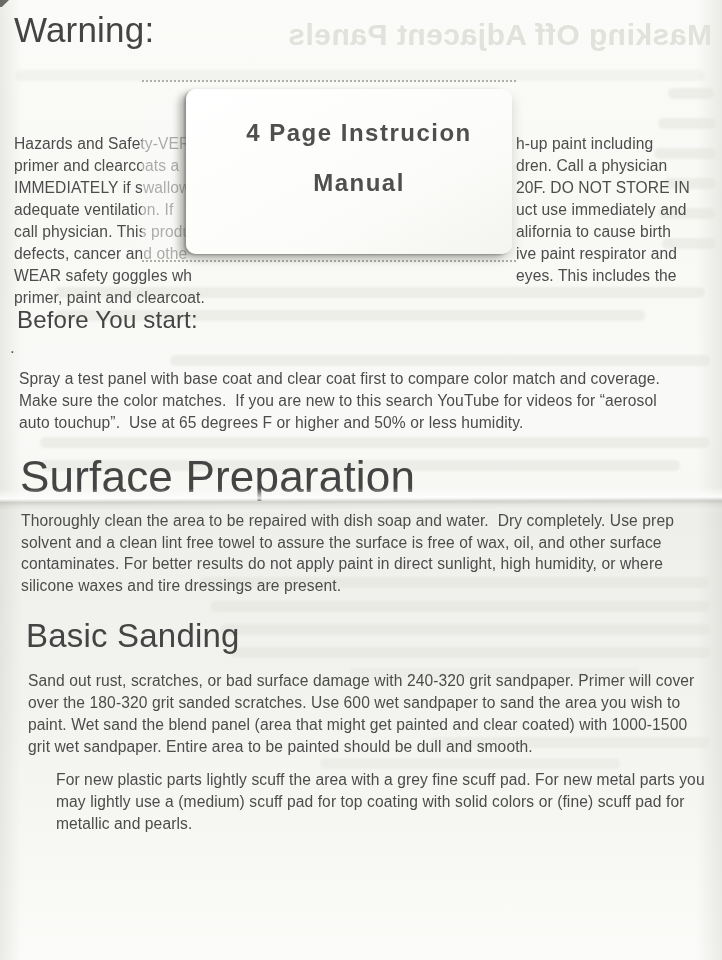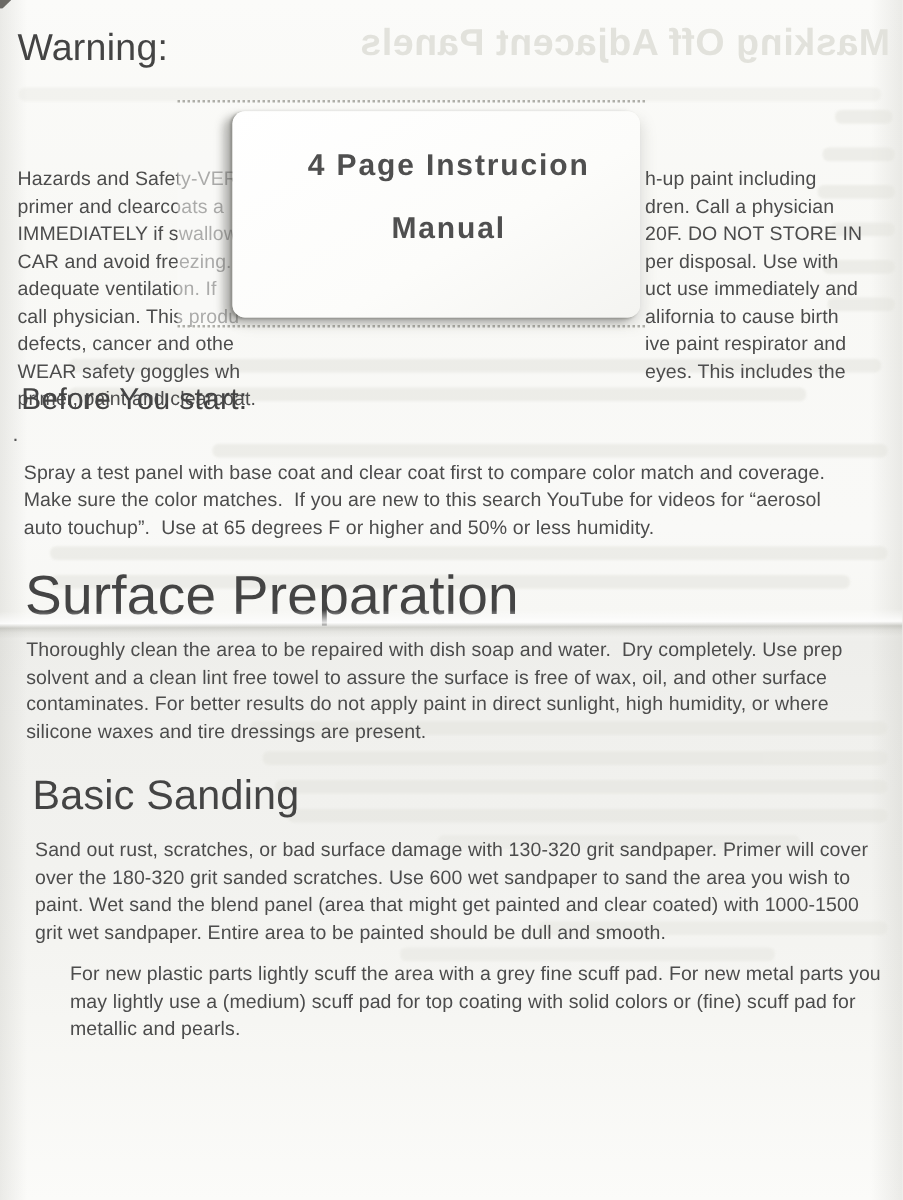--- a/index.html
+++ b/index.html
@@ -28,21 +28,21 @@
     position:absolute;left:312px;top:18px;width:400px;text-align:center;
     font-size:30px;font-weight:600;color:#e2e2dc;letter-spacing:.5px;
     transform:scaleX(-1);filter:blur(.6px);white-space:nowrap;
   }
   .bb{
     position:absolute;height:11px;border-radius:5px;background:#e4e4de;
     opacity:.55;filter:blur(.9px);
   }
   
   h1{position:absolute;margin:0;font-weight:400;color:#444;letter-spacing:.2px;line-height:1;}
-  #h-warning{left:14px;top:24px;font-size:30px;}
+  #h-warning{left:14px;top:12px;font-size:35px;}
   #h-before {left:17px;top:308px;font-size:24px;}
   #h-surface{left:20px;top:455px;font-size:44px;}
   #h-basic  {left:26px;top:619px;font-size:33px;}
   .stray-dot{position:absolute;left:10px;top:338px;font-size:17px;color:#555;}
   
   .para{position:absolute;font-size:15.6px;color:#4c4c4c;letter-spacing:.1px;}
   .para .line{position:relative;white-space:pre;}
   #warning-para{left:14px;top:87px;line-height:22px;width:708px;margin-top:46px;}
   #warning-para .rf{position:absolute;left:502px;top:0;white-space:pre;}
   #before-para {left:19px;top:368px;line-height:22px;}
@@ -99,21 +99,20 @@
   <div class="bb" style="left:654px;top:148px;width:62px"></div>
   <div class="bb" style="left:664px;top:178px;width:52px"></div>
   <div class="bb" style="left:658px;top:208px;width:58px"></div>
   <div class="bb" style="left:662px;top:238px;width:54px"></div>
 
   <h1 id="h-warning">Warning:</h1>
   <div class="para" id="warning-para">
     <div class="line"><span class="lf">Hazards and Safety-VER</span><span class="rf">h-up paint including</span></div>
     <div class="line"><span class="lf">primer and clearcoats a</span><span class="rf">dren. Call a physician</span></div>
     <div class="line"><span class="lf">IMMEDIATELY if swallow</span><span class="rf">20F. DO NOT STORE IN</span></div>
-    <div class="line"><span class="lf">CAR and avoid freezing.</span><span class="rf">per disposal. Use with</span></div>
     <div class="line"><span class="lf">adequate ventilation. If</span><span class="rf">uct use immediately and</span></div>
     <div class="line"><span class="lf">call physician. This produ</span><span class="rf">alifornia to cause birth</span></div>
     <div class="line"><span class="lf">defects, cancer and othe</span><span class="rf">ive paint respirator and</span></div>
     <div class="line"><span class="lf">WEAR safety goggles wh</span><span class="rf">eyes. This includes the</span></div>
     <div class="line"><span class="lf">primer, paint and clearcoat.</span><span class="rf"></span></div>
   </div>
 
   <h1 id="h-before">Before You start:</h1>
   <span class="stray-dot">.</span>
   <div class="para" id="before-para">
@@ -126,21 +125,21 @@
   <div class="seam"></div>
   <div class="para" id="surface-para">
     <div class="line">Thoroughly clean the area to be repaired with dish soap and water.  Dry completely. Use prep</div>
     <div class="line">solvent and a clean lint free towel to assure the surface is free of wax, oil, and other surface</div>
     <div class="line">contaminates. For better results do not apply paint in direct sunlight, high humidity, or where</div>
     <div class="line">silicone waxes and tire dressings are present.</div>
   </div>
 
   <h1 id="h-basic">Basic Sanding</h1>
   <div class="para" id="basic-para">
-    <div class="line">Sand out rust, scratches, or bad surface damage with 130-320 grit sandpaper. Primer will cover</div>
+    <div class="line">Sand out rust, scratches, or bad surface damage with 240-320 grit sandpaper. Primer will cover</div>
     <div class="line">over the 180-320 grit sanded scratches. Use 600 wet sandpaper to sand the area you wish to</div>
     <div class="line">paint. Wet sand the blend panel (area that might get painted and clear coated) with 1000-1500</div>
     <div class="line">grit wet sandpaper. Entire area to be painted should be dull and smooth.</div>
   </div>
   <div class="para" id="plastic-para">
     <div class="line">For new plastic parts lightly scuff the area with a grey fine scuff pad. For new metal parts you</div>
     <div class="line">may lightly use a (medium) scuff pad for top coating with solid colors or (fine) scuff pad for</div>
     <div class="line">metallic and pearls.</div>
   </div>
 

